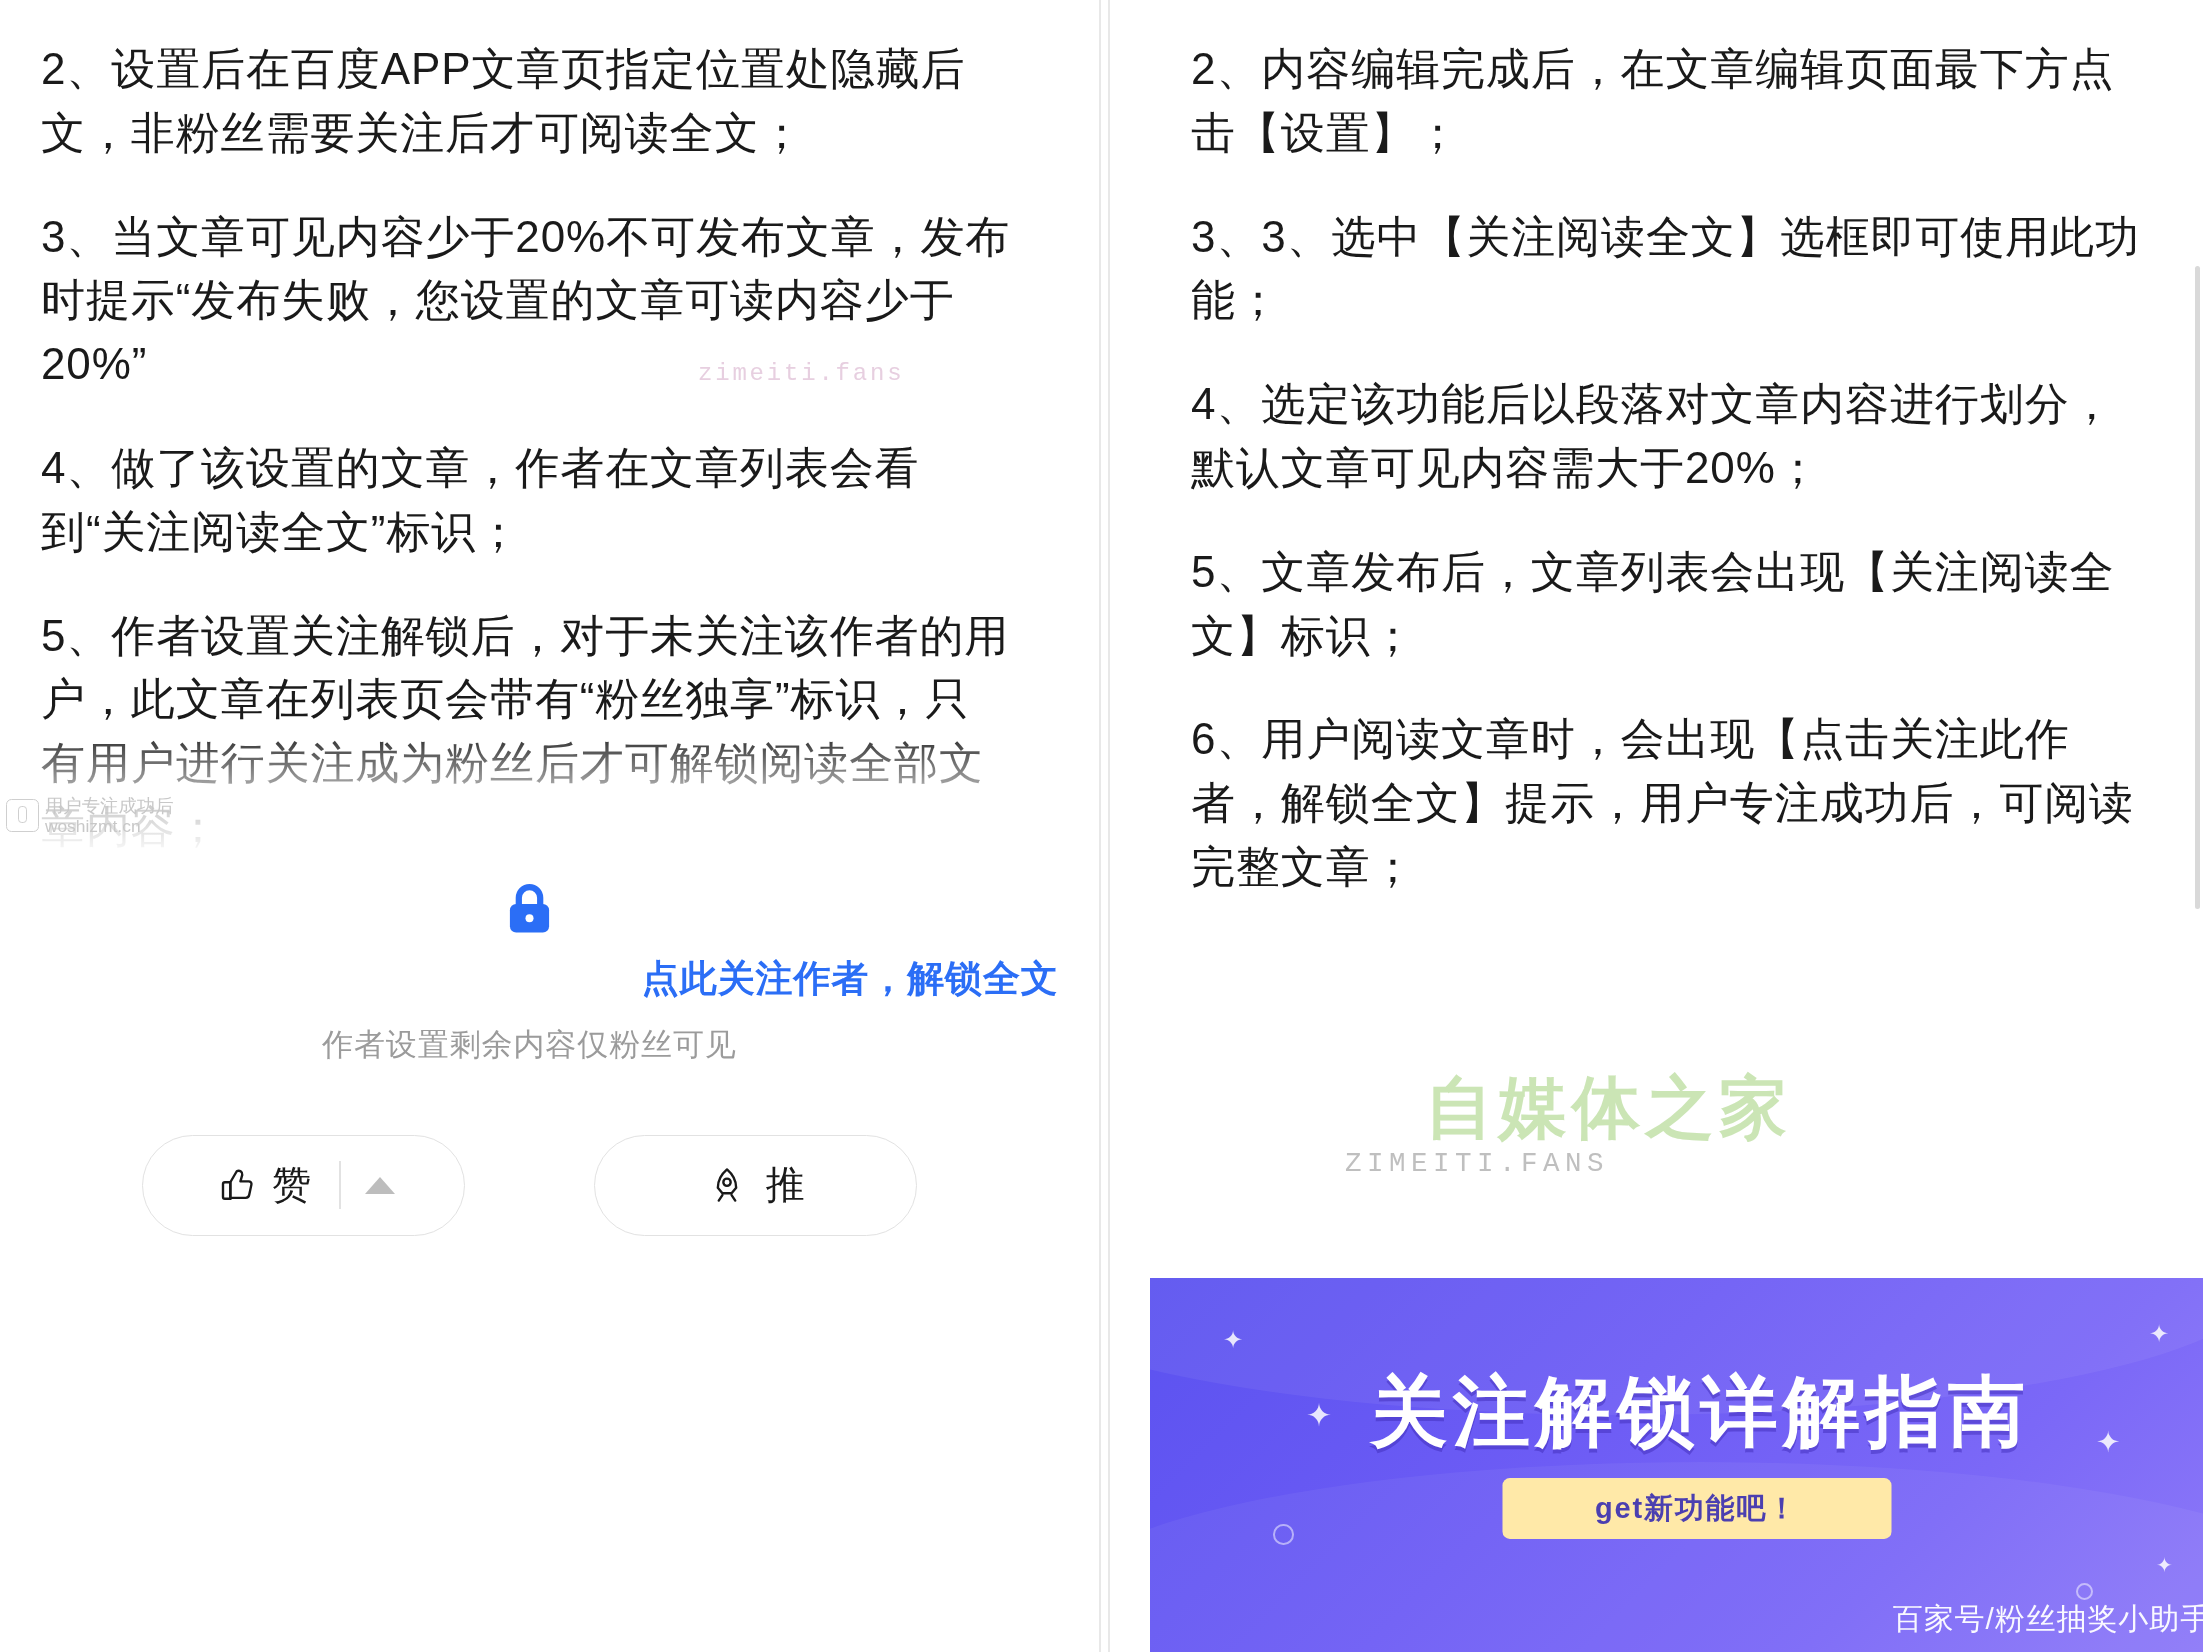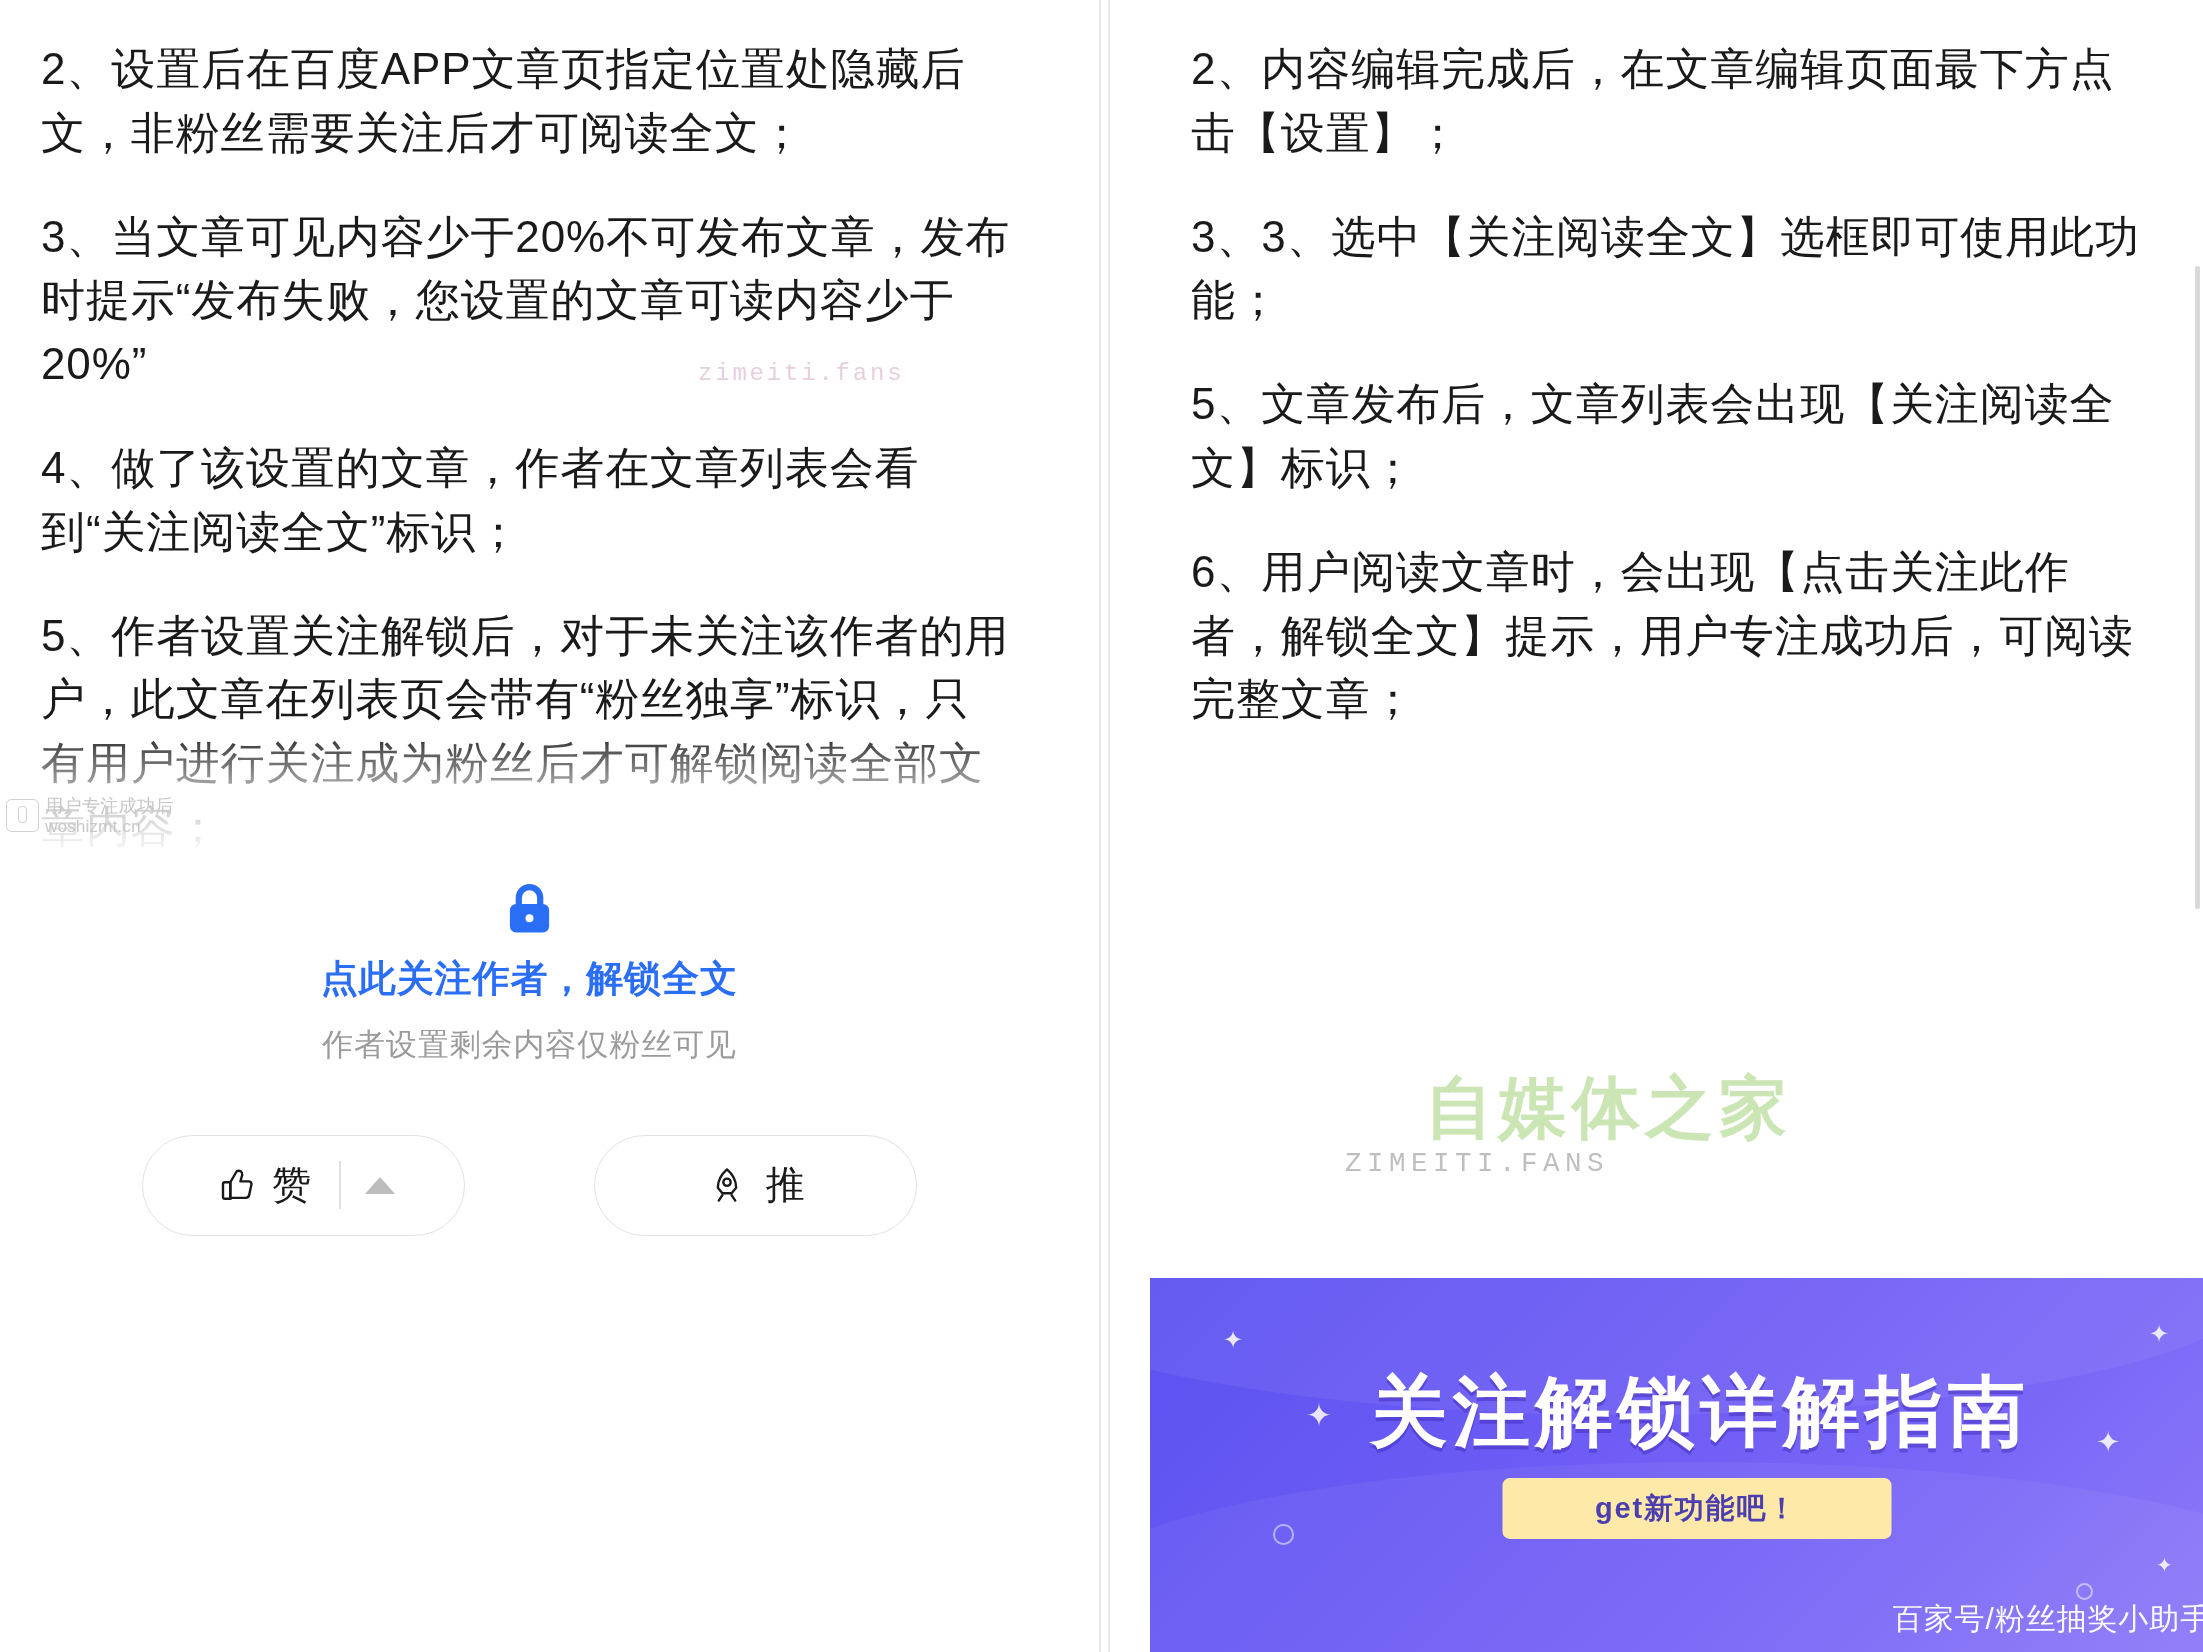--- a/index.html
+++ b/index.html
@@ -79,20 +79,21 @@
     margin: 0 auto 16.5px auto;
     width: 57px;
     height: 57px;
   }
   .unlock-link {
     font-size: 37px;
     color: #2b6ef6;
     font-weight: bold;
     letter-spacing: 0.9px;
     margin-bottom: 20px;
+    text-align: right;
   }
   .unlock-sub {
     font-size: 31px;
     color: #9b9b9b;
     letter-spacing: 0.9px;
   }
 
   
   .actions {
     display: flex;
@@ -324,20 +325,21 @@
       </span>
     </div>
   </div>
 
   <div class="divider"></div>
 
   <div class="pane-right">
     <div class="article-body">
       <p class="para">2、内容编辑完成后，在文章编辑页面最下方点击【设置】；</p>
       <p class="para">3、3、选中【关注阅读全文】选框即可使用此功能；</p>
+      <p class="para">4、选定该功能后以段落对文章内容进行划分，默认文章可见内容需大于20%；</p>
       <p class="para">5、文章发布后，文章列表会出现【关注阅读全文】标识；</p>
       <p class="para">6、用户阅读文章时，会出现【点击关注此作者，解锁全文】提示，用户专注成功后，可阅读完整文章；</p>
     </div>
 
     <div class="wm wm-right-green">自媒体之家</div>
     <div class="wm wm-right-zimeiti">ZIMEITI.FANS</div>
 
     <div class="scrollbar"></div>
 
     <div class="banner">

